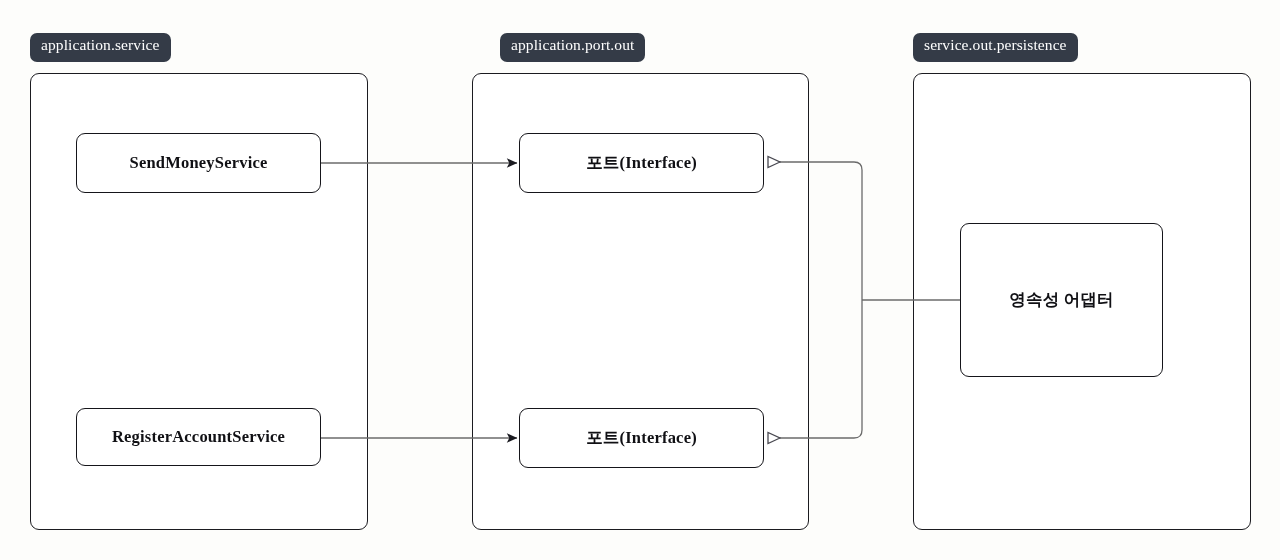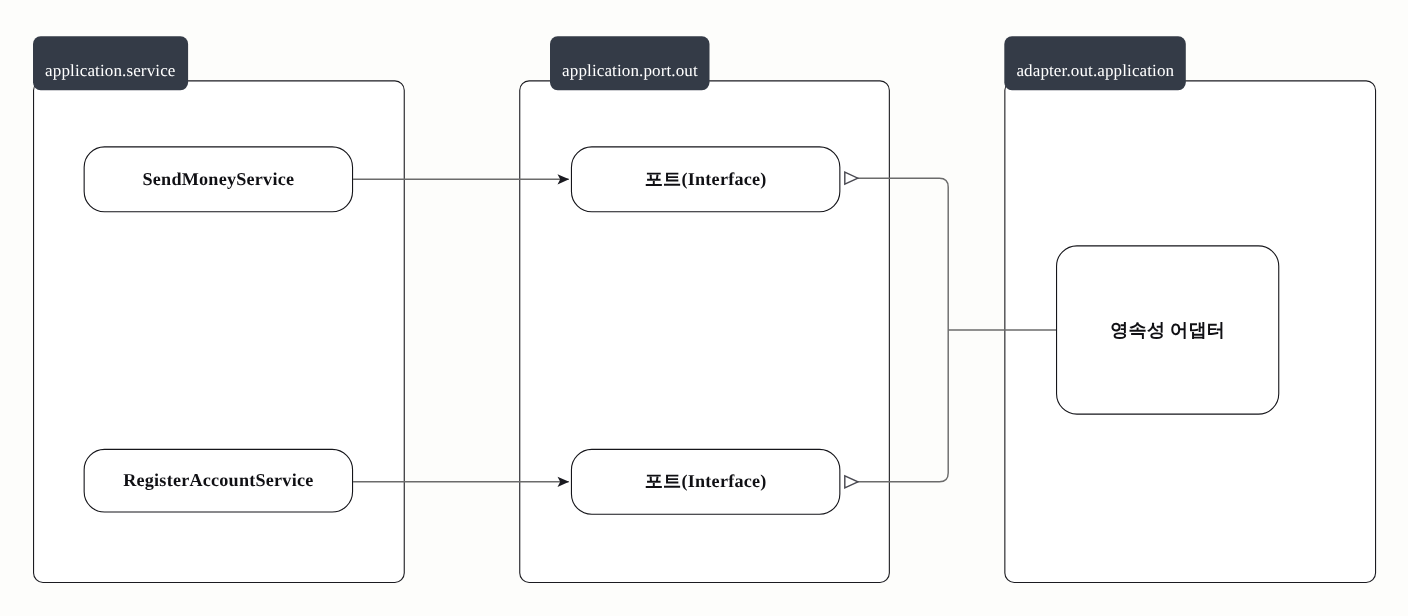--- a/index.html
+++ b/index.html
@@ -36,35 +36,35 @@
 
   
   .package-tag {
     position: absolute;
     background: #343b47;
     color: #ffffff;
     border-radius: 7px;
     font-family: "Liberation Serif", "DejaVu Serif", serif;
     font-size: 15.5px;
     line-height: 1;
-    padding: 24px 11px 9px 11px;
+    padding: 4px 11px 9px 11px;
     white-space: nowrap;
     letter-spacing: 0.1px;
     box-sizing: border-box;
   }
   #tag-application-service { left: 30px;  top: 33px; }
   #tag-application-port-out { left: 500px; top: 33px; }
   #tag-adapter-out-persistence { left: 913px; top: 33px; }
 
   
   .node-box {
     position: absolute;
     background: #ffffff;
     border: 1.7px solid #15151a;
-    border-radius: 19px;
+    border-radius: 9px;
     box-sizing: border-box;
     display: flex;
     align-items: center;
     justify-content: center;
     text-align: center;
   }
   .node-label {
     font-family: "Liberation Serif", "DejaVu Serif", serif;
     font-weight: bold;
     font-size: 16.5px;
@@ -97,21 +97,21 @@
 <body>
 
 <div id="diagram-root">
 
   <div class="package" id="package-application-service"></div>
   <div class="package" id="package-application-port-out"></div>
   <div class="package" id="package-adapter-out-persistence"></div>
 
   <div class="package-tag" id="tag-application-service">application.service</div>
   <div class="package-tag" id="tag-application-port-out">application.port.out</div>
-  <div class="package-tag" id="tag-adapter-out-persistence">adapter.out.application</div>
+  <div class="package-tag" id="tag-adapter-out-persistence">service.out.persistence</div>
 
   <svg id="connectors" width="1280" height="560" viewBox="0 0 1280 560">
     <defs>
       <marker id="arrow-solid" viewBox="0 0 10 10" refX="9.2" refY="5" markerWidth="9" markerHeight="9" orient="auto-start-reverse">
         <path d="M 0.5 1 L 9.5 5 L 0.5 9 L 2.6 5 Z" fill="#1a1a20"></path>
       </marker>
       <marker id="arrow-hollow" viewBox="0 0 12 12" refX="11" refY="6" markerWidth="11" markerHeight="11" orient="auto-start-reverse">
         <path d="M 1 6 L 11 1.4 L 11 10.6 Z" fill="#ffffff" stroke="#4a4a52" stroke-width="1.1" stroke-linejoin="miter"></path>
       </marker>
     </defs>

